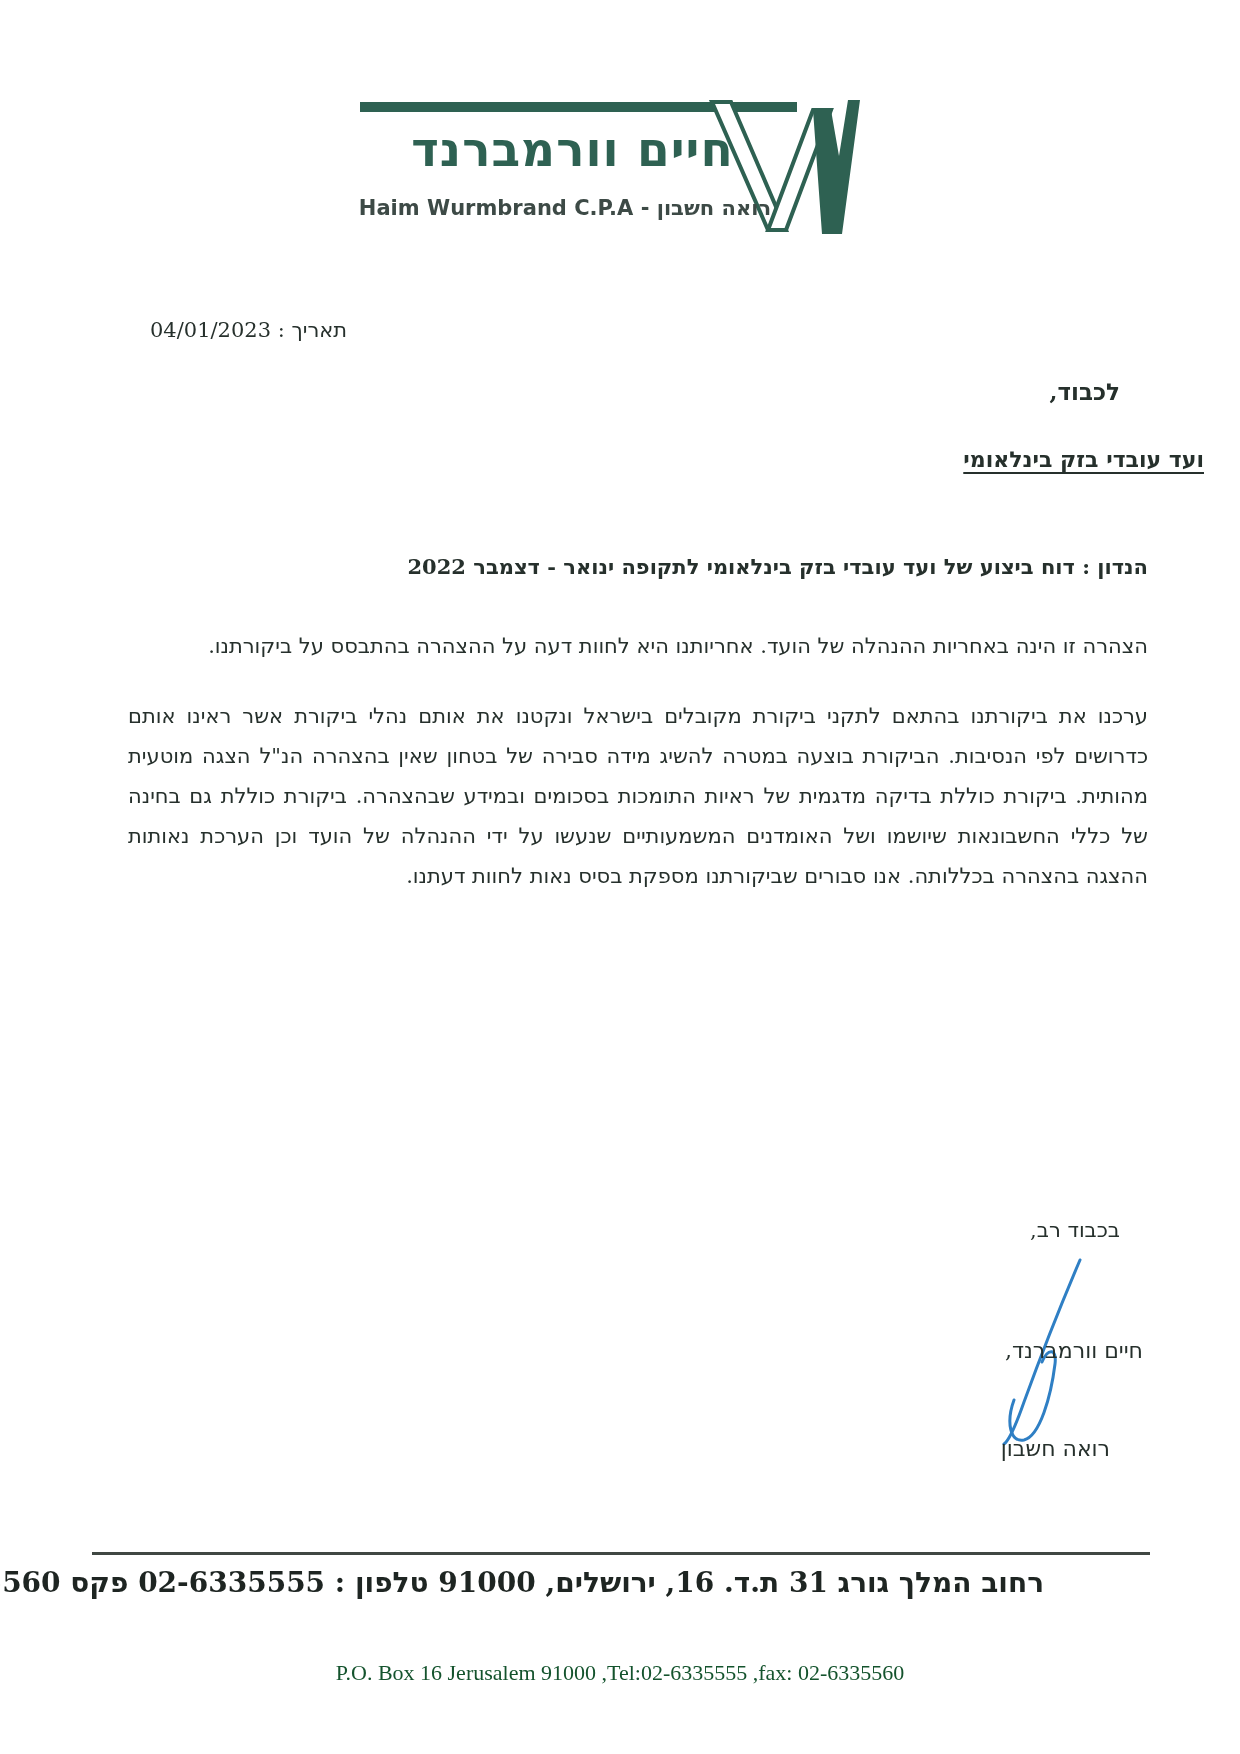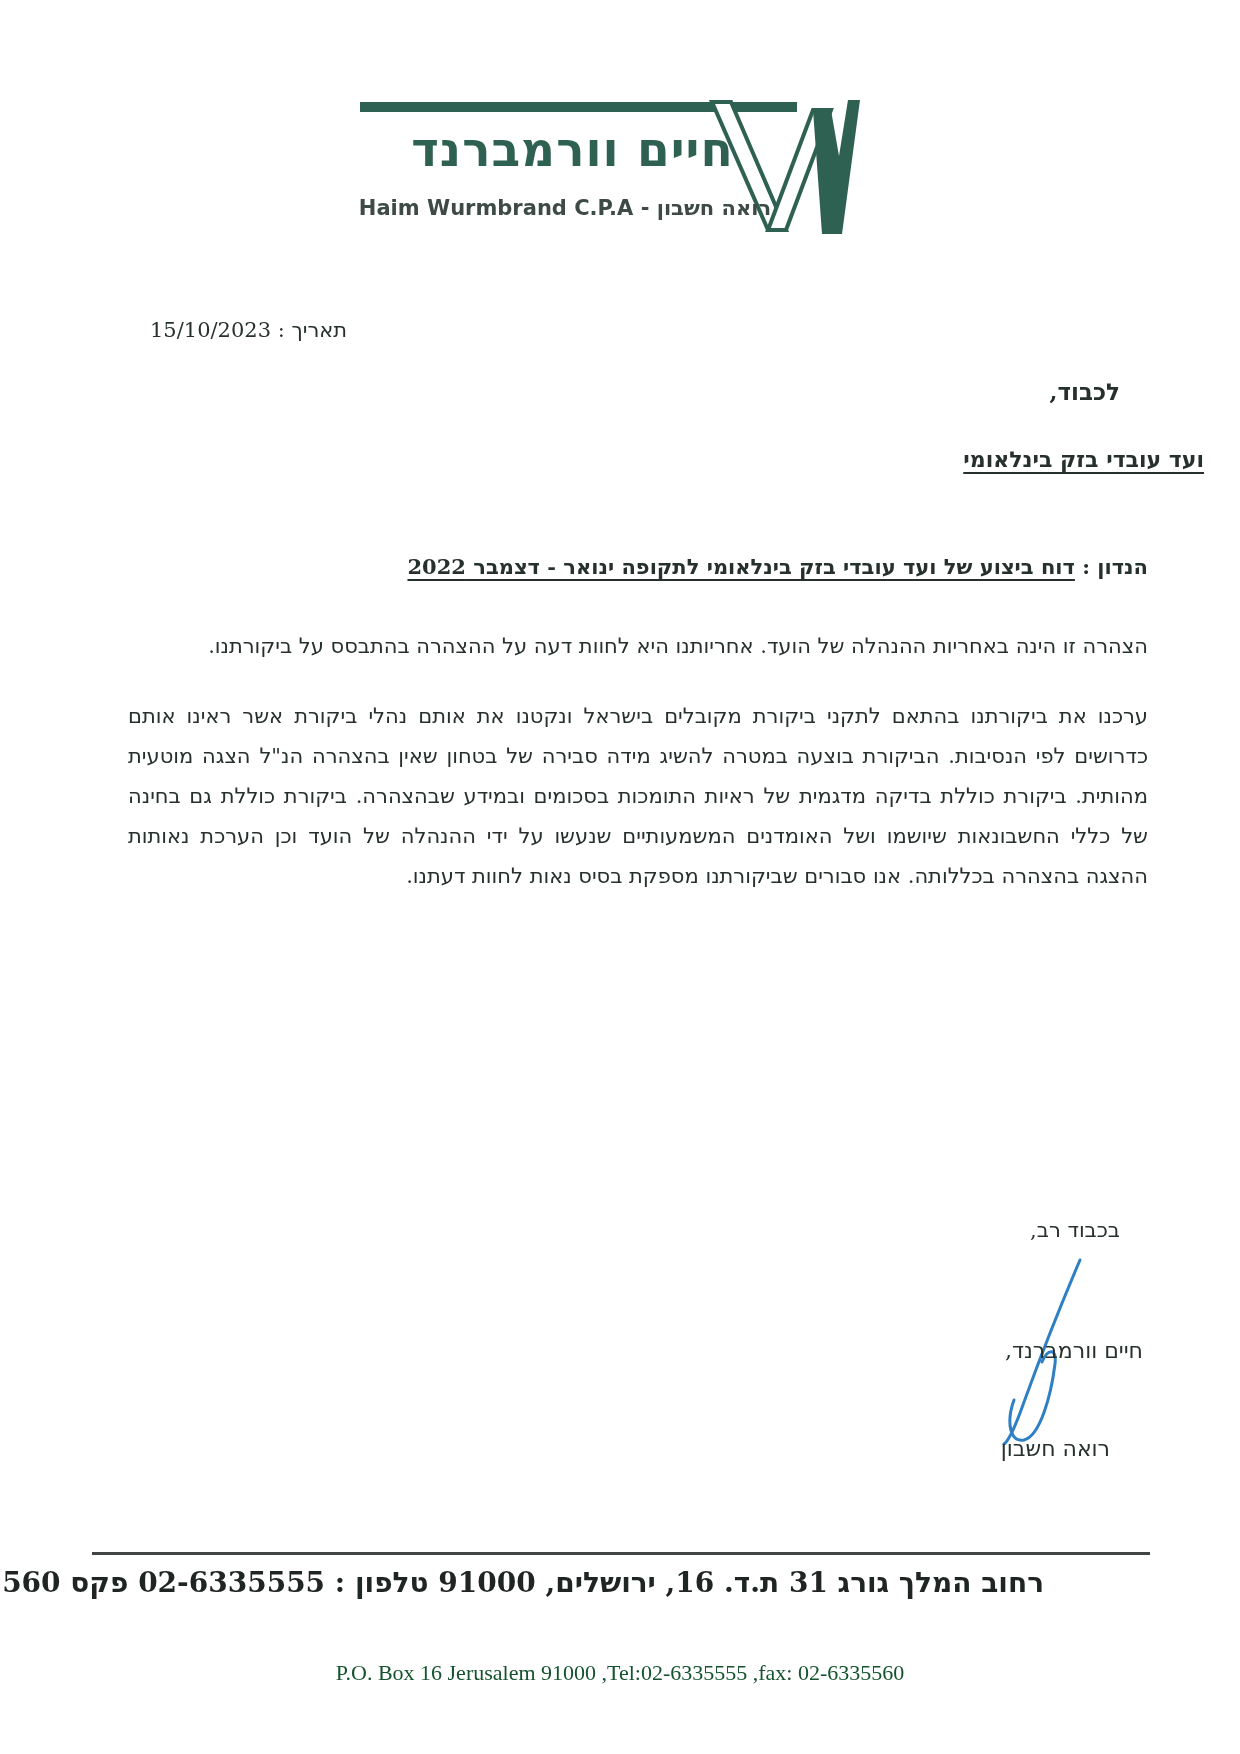--- a/index.html
+++ b/index.html
@@ -39,21 +39,21 @@
   .addressee{
     position:absolute;right:36px;top:446px;
     direction:rtl;font-size:22px;font-weight:bold;white-space:nowrap;
     text-decoration:underline;text-decoration-thickness:2px;text-underline-offset:5px;
   }
   .subject{
     position:absolute;right:92px;top:554px;
     direction:rtl;font-size:21px;font-weight:bold;white-space:nowrap;
   }
   .subject .underlined{
-    text-decoration:underline;text-decoration-thickness:2px;text-underline-offset:5px;margin-top:24px;
+    text-decoration-thickness:2px;text-underline-offset:5px;margin-top:24px;
   }
   
   .body-text{
     position:absolute;left:128px;top:626px;width:1020px;
     direction:rtl;text-align:justify;
     font-size:21px;line-height:40px;
   }
   .body-text p{margin:0 0 30px 0;}
   
   .closing{
@@ -95,21 +95,21 @@
     <svg class="logo-mark" viewBox="0 0 500 142" xmlns="http://www.w3.org/2000/svg" aria-hidden="true">
       <rect x="0" y="4" width="437" height="10" fill="#2e6152"></rect>
       <polygon points="352,4 371,4 426,132 408,132" fill="#ffffff" stroke="#2e6152" stroke-width="4"></polygon>
       <polygon points="408,132 426,132 471,12 453,12" fill="#ffffff" stroke="#2e6152" stroke-width="4"></polygon>
       <path d="M453,12 L471,12 L479,58 L488,2 L500,2 L482,136 L462,136 Z" fill="#2e6152"></path>
     </svg>
     <div class="logo-hebrew">חיים וורמברנד</div>
     <div class="logo-english">Haim Wurmbrand C.P.A - רואה חשבון</div>
   </div>
 
-  <div class="date-line">תאריך : 15/10/2023</div>
+  <div class="date-line">תאריך : 04/01/2023</div>
   <div class="salutation">לכבוד,</div>
   <div class="addressee">ועד עובדי בזק בינלאומי</div>
 
   <div class="subject">
     <span>הנדון : </span><span class="underlined">דוח ביצוע של ועד עובדי בזק בינלאומי לתקופה ינואר - דצמבר 2022</span>
   </div>
 
   <div class="body-text">
     <p>הצהרה זו הינה באחריות ההנהלה של הועד. אחריותנו היא לחוות דעה על ההצהרה בהתבסס על ביקורתנו.</p>
     <p>ערכנו את ביקורתנו בהתאם לתקני ביקורת מקובלים בישראל ונקטנו את אותם נהלי ביקורת אשר ראינו אותם כדרושים לפי הנסיבות.  הביקורת בוצעה במטרה להשיג מידה סבירה של בטחון שאין בהצהרה הנ"ל הצגה מוטעית מהותית. ביקורת כוללת בדיקה מדגמית של ראיות התומכות בסכומים ובמידע שבהצהרה. ביקורת כוללת גם בחינה של כללי החשבונאות שיושמו ושל האומדנים המשמעותיים שנעשו על ידי ההנהלה של הועד וכן הערכת נאותות ההצגה בהצהרה בכללותה. אנו סבורים שביקורתנו מספקת בסיס נאות לחוות דעתנו.</p>

